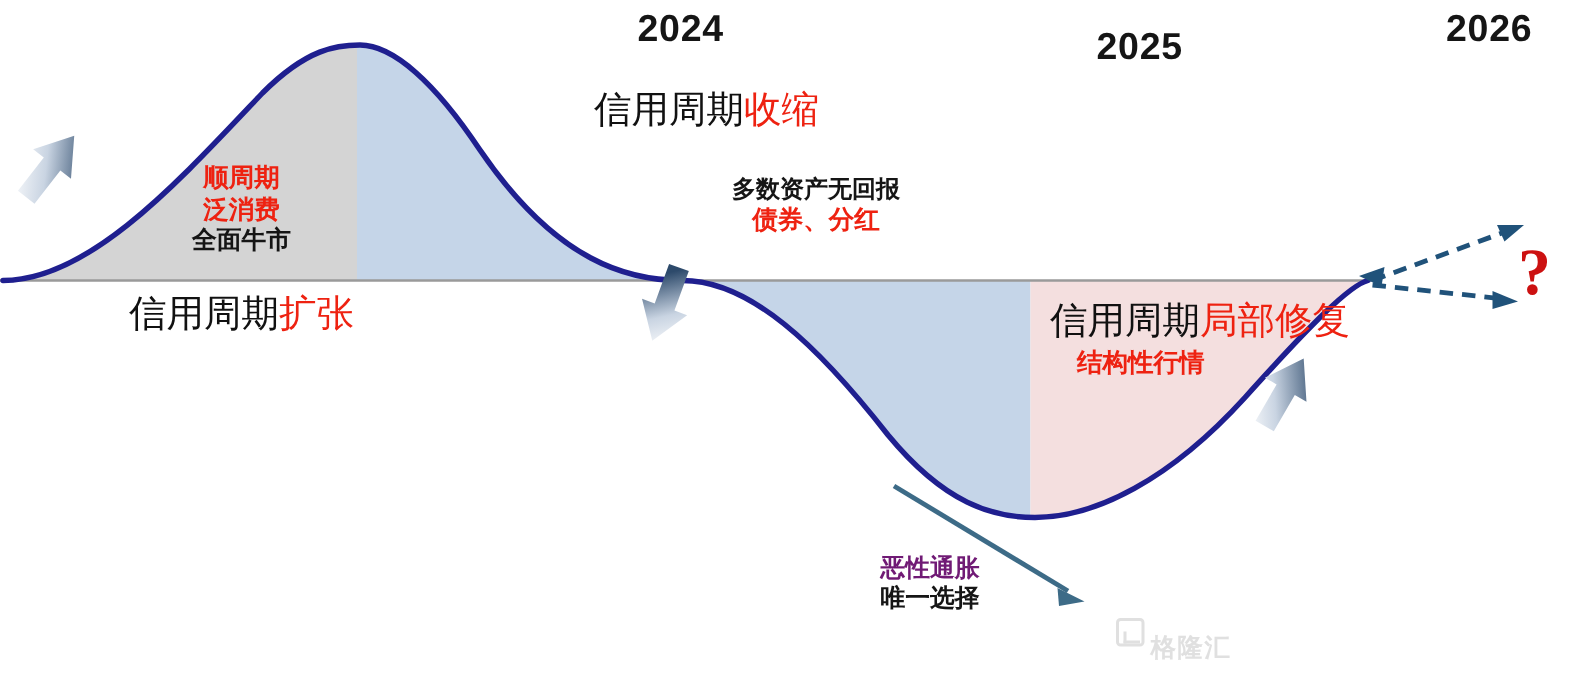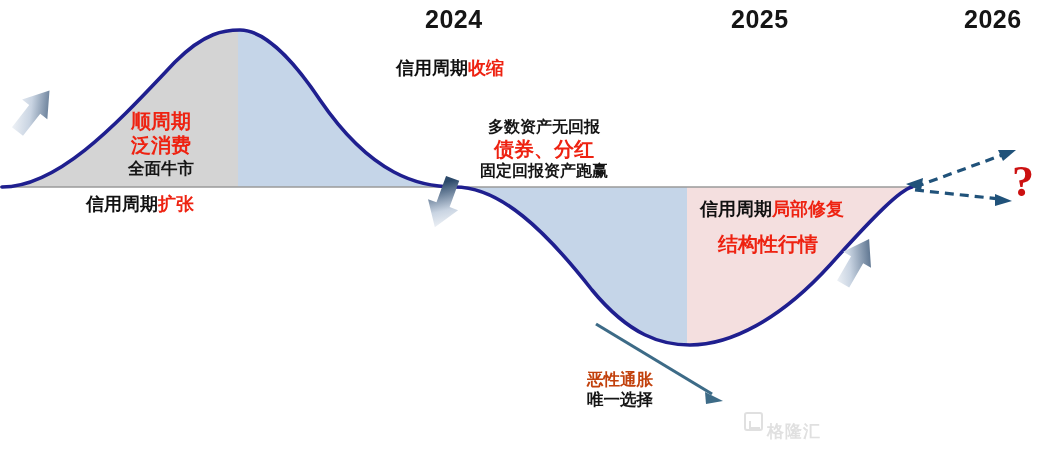--- a/index.html
+++ b/index.html
@@ -24,40 +24,40 @@
     line-height:1.22;
     color:#1a1a1a;
   }
   .year {
     font-size:25px;
     font-weight:bold;
     color:#151515;
     letter-spacing:0.5px;
   }
   .hdr {
-    font-size:18px;
-    font-weight:bold;
+    font-size:25px;
+    font-weight:normal;
   }
   .red { color:#ee2211; }
   .blk { color:#111111; }
 
   .ann-center { text-align:center; }
 
   .note {
     font-size:16.5px;
     font-weight:bold;
     text-align:center;
   }
   .note-mid {
     font-size:16px;
     font-weight:bold;
     text-align:center;
   }
   .sub-red {
-    font-size:20px;
+    font-size:17px;
     font-weight:bold;
     color:#ee2211;
   }
   .qmark {
     position:absolute;
     font-size:44px;
     font-weight:bold;
     color:#cc1111;
     font-family:"Liberation Serif","DejaVu Serif",serif;
   }
@@ -177,45 +177,44 @@
         <polygon points="14,0 30,24 21,24 21,52 7,52 7,24 -2,24" fill="url(#arrowGradDown)"></polygon>
       </g>
 
       <g transform="translate(857,232) rotate(30)">
         <polygon points="14,0 30,24 21,24 21,52 7,52 7,24 -2,24" fill="url(#arrowGradUp2)"></polygon>
       </g>
     </g>
   </svg>
 
   <div class="lbl year" style="left:425px; top:4px;">2024</div>
-  <div class="lbl year" style="left:731px; top:4px;">2025</div>
+  <div class="lbl year" style="left:731px; top:16px;">2025</div>
   <div class="lbl year" style="left:964px; top:4px;">2026</div>
 
   <div class="lbl ann-center" style="left:101px; top:109px; width:120px;">
     <div class="sub-red">顺周期</div>
     <div class="sub-red">泛消费</div>
     <div class="note" style="color:#151515;">全面牛市</div>
   </div>
 
   <div class="lbl hdr" style="left:58px; top:194px;margin-left:28px;">
     <span class="blk">信用周期</span><span class="red">扩张</span>
   </div>
 
   <div class="lbl hdr" style="left:396px; top:58px;">
     <span class="blk">信用周期</span><span class="red">收缩</span>
   </div>
 
   <div class="lbl ann-center" style="left:460px; top:117px; width:168px;">
     <div class="note-mid" style="color:#151515;">多数资产无回报</div>
     <div class="sub-red">债券、分红</div>
-    <div class="note-mid" style="color:#151515;">固定回报资产跑赢</div>
   </div>
 
   <div class="lbl ann-center" style="left:555px; top:369px; width:130px;">
-    <div class="note" style="color:#c2410c;">恶性通胀</div>
+    <div class="note" style="color:#701a75;font-family:Liberation Serif, serif;">恶性通胀</div>
     <div class="note" style="color:#151515;">唯一选择</div>
   </div>
 
   <div class="lbl hdr" style="left:700px; top:199px;">
     <span class="blk">信用周期</span><span class="red">局部修复</span>
   </div>
 
   <div class="lbl sub-red" style="left:718px; top:232px; width:150px;">结构性行情</div>
 
   <div class="qmark" style="left:1012px; top:156px;">?</div>

